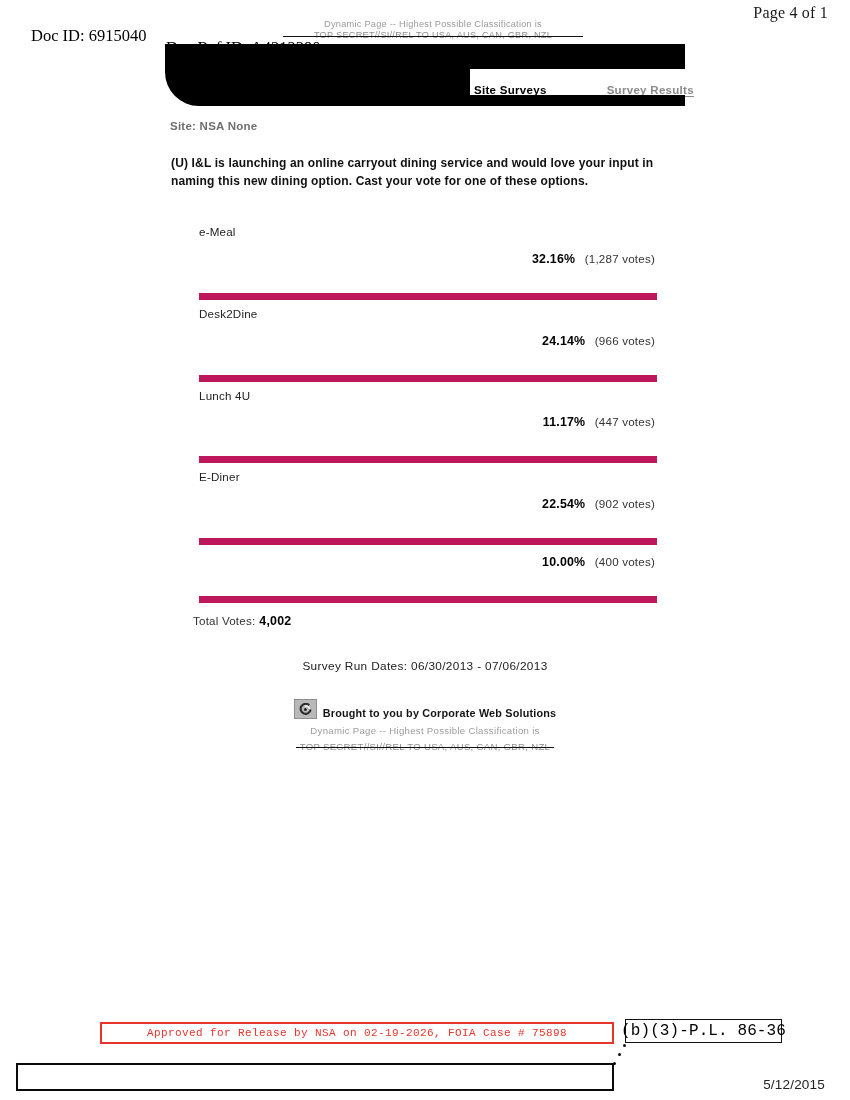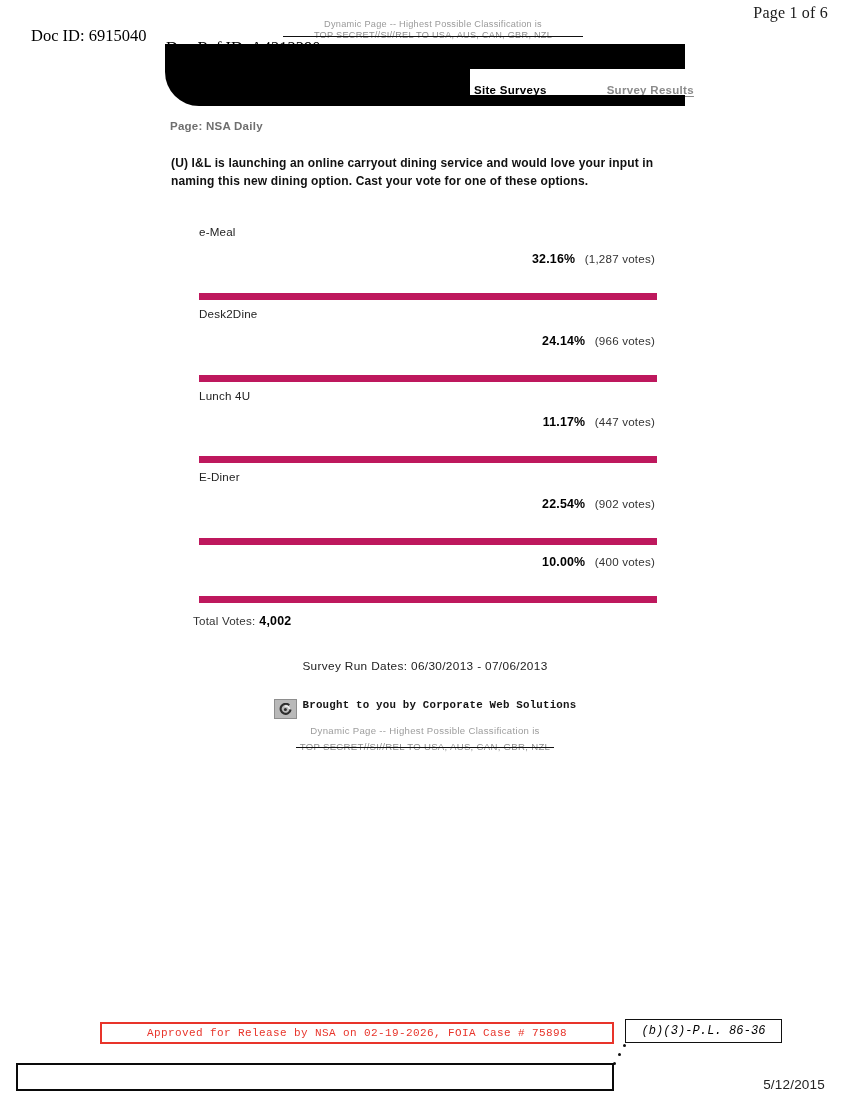--- a/index.html
+++ b/index.html
@@ -227,23 +227,22 @@
     letter-spacing: .35px;
   }
 
   
   .capture-footer {
     margin-top: 26px;
     text-align: center;
   }
   .brought-by {
     display: inline-flex;
-    align-items: flex-start;
+    align-items: flex-end;
     gap: 6px;
-    font-family: Liberation Mono, monospace;
   }
   .cws-logo {
     width: 21px;
     height: 18px;
     background: #b9b9b9;
     border: 1px solid #8e8e8e;
     display: inline-flex;
     align-items: center;
     justify-content: center;
     flex: none;
@@ -310,25 +309,24 @@
     height: 24px;
     border: 1.5px solid #111;
     box-sizing: border-box;
     display: flex;
     align-items: center;
     justify-content: center;
     background: #fff;
   }
   .exemption-box span {
     font-family: "Liberation Mono", monospace;
-    font-size: 12px;
+    font-size: 16px;
     color: #000;
     letter-spacing: .1px;
     white-space: nowrap;
-    font-style: italic;
   }
 
   .leader-dots {
     position: absolute;
     left: 609px;
     top: 1044px;
     width: 22px;
     height: 26px;
   }
   .leader-dots i {
@@ -359,42 +357,42 @@
     right: 25px;
     bottom: 8px;
     font-size: 13.5px;
     color: #222;
     letter-spacing: .2px;
   }
 </style>
 </head>
 <body>
 
-<div class="page-number">Page 1 of 6</div>
+<div class="page-number">Page 4 of 1</div>
 <div class="doc-id">Doc ID: 6915040</div>
 <div class="doc-ref-id">Doc Ref ID: A4212390</div>
 
 <div class="class-banner-top">
   <div class="class-line-1">Dynamic Page -- Highest Possible Classification is</div>
   <div class="class-line-2">TOP SECRET//SI//REL TO USA, AUS, CAN, GBR, NZL</div>
 </div>
 
 <div class="capture">
 
   <div class="masthead">
     <div class="mast-left"></div>
     <div class="mast-right-top"></div>
     <div class="navbar">
       <span class="nav-tab-active">Site Surveys</span>
       <span class="nav-tab-link">Survey Results</span>
     </div>
     <div class="mast-right-bottom"></div>
   </div>
 
-  <div class="site-label">Page: NSA Daily</div>
+  <div class="site-label">Site: NSA None</div>
 
   <div class="question">(U) I&amp;L is launching an online carryout dining service and would love your input in naming this new dining option. Cast your vote for one of these options.</div>
 
   <div class="results">
     <div class="result-row row-tall">
       <div class="option-label">e-Meal</div>
       <div class="option-stats">
         <span class="pct">32.16%</span>
         <span class="votes">(1,287 votes)</span>
       </div>

